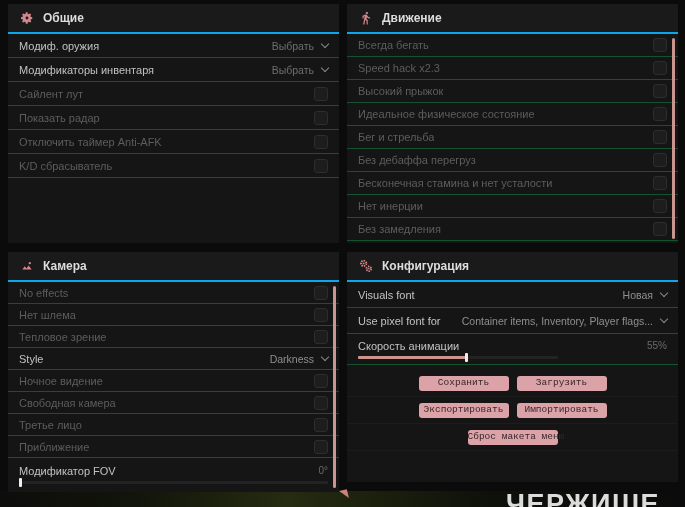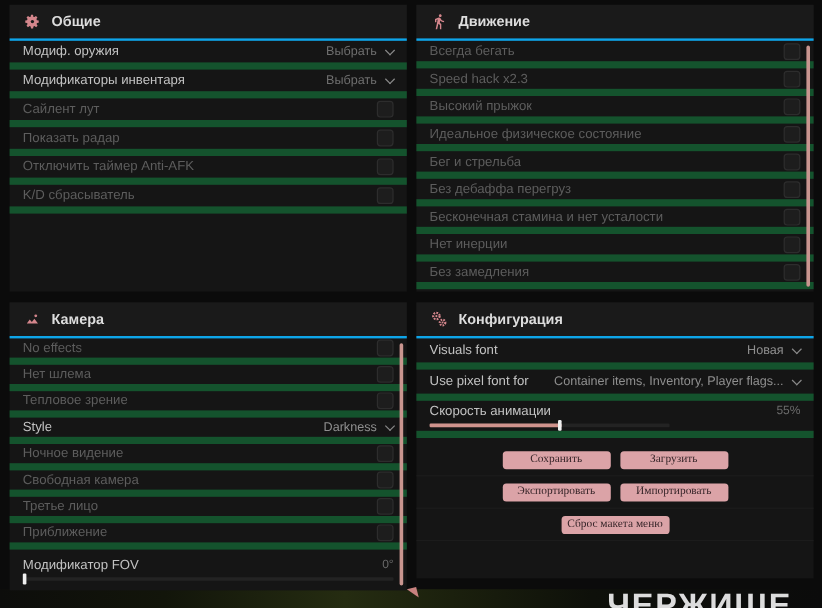--- a/index.html
+++ b/index.html
@@ -18,21 +18,21 @@
   .panel-camera{left:8px;top:252px;width:331px;height:240px;}
   .panel-config{left:347px;top:252px;width:331px;height:230px;}
 
   .hdr{height:28px;display:flex;align-items:center;gap:9px;padding:0 12px;background:#1a1a1a;
        border-bottom:2px solid #0ea5e9;}
   .hicon{width:14px;height:14px;display:inline-flex;}
   .hicon svg{width:14px;height:14px;}
   .htitle{color:#dddddd;font-weight:bold;font-size:12px;}
 
   .row{display:flex;align-items:center;justify-content:space-between;
-       padding:0 11px;border-bottom:6px solid #14532d;box-sizing:border-box;}
+       padding:0 11px;border-bottom:1px solid #14532d;box-sizing:border-box;}
   .panel-general .row{height:24px;}
   .panel-movement .row{height:23px;}
   .panel-camera .row{height:22px;}
   .panel-config .row{height:26px;}
   .lbl{font-size:11px;color:#5d5d5d;white-space:nowrap;overflow:hidden;}
   .lbl.bright{color:#c2c2c2;}
 
   .checkbox{width:12px;height:12px;border-radius:3px;background:#1d1d1d;border:1px solid #2d2d2d;
             flex:0 0 auto;}
   .dropdown{display:flex;align-items:center;gap:8px;cursor:default;}
@@ -51,21 +51,21 @@
   .panel-camera .slider-track{width:100%;}
   .slider-fill{position:absolute;left:0;top:0;bottom:0;background:#cf938d;border-radius:1px;}
   .slider-handle{position:absolute;top:-3px;width:3px;height:9px;background:#efefef;border-radius:1px;}
 
   .scrollbar{position:absolute;right:3px;top:34px;bottom:4px;width:3px;background:#c9958f;border-radius:2px;}
 
   .btn-area{padding-top:5px;}
   .btn-row{display:flex;justify-content:center;gap:8px;height:26px;align-items:center;
            border-bottom:1px solid #1c1c1c;}
   .btn{width:90px;height:15px;background:#dba3a7;color:#38262a;border:none;border-radius:3px;
-       font-family:Liberation Serif, serif;font-size:9.5px;line-height:14px;padding:0;
+       font-family:Liberation Mono, monospace;font-size:9.5px;line-height:14px;padding:0;
        white-space:nowrap;cursor:default;}
 </style>
 </head>
 <body>
 
 <div id="stage">
   <div class="bottom-strip"></div>
   <div id="panels">
       <div class="panel panel-general">
         <div class="hdr">

